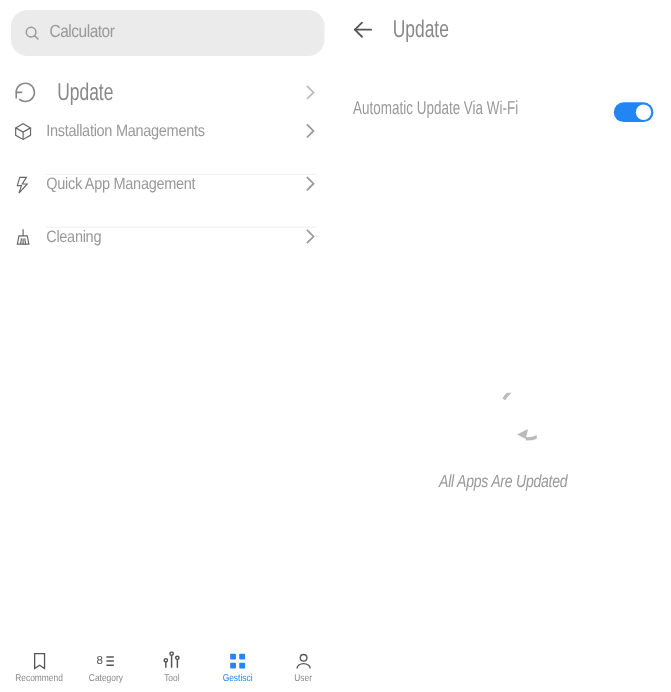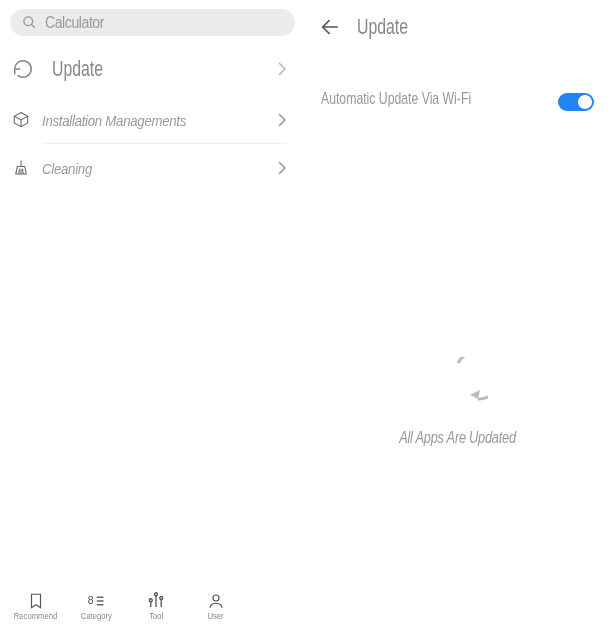--- a/index.html
+++ b/index.html
@@ -3,33 +3,33 @@
   <meta charset="utf-8">
   <style>
     * { box-sizing: border-box; margin: 0; padding: 0; font-family: -apple-system, BlinkMacSystemFont, 'Segoe UI', Arial, sans-serif; }
     body { width: 610px; height: 629px; background: #fff; display: flex; flex-direction: column; overflow: hidden; }
     .content-area { flex: 1; display: flex; }
     .left-panel { width: 305px; display: flex; flex-direction: column; }
     .right-panel { width: 305px; display: flex; flex-direction: column; }
 
     
     .search-wrap { padding: 9px 10px 6px; }
-    .search-box { background: #ebebeb; height: 27px; border-radius: 15px; display: flex; align-items: center; padding: 0 12px; }
+    .search-box { background: #ebebeb; height: 42px; border-radius: 15px; display: flex; align-items: center; padding: 0 12px; }
     .search-icon { width: 15px; height: 15px; margin-right: 8px; }
     .search-ph { color: #999; font-size: 16px; transform: scaleX(0.88); transform-origin: left; letter-spacing: -0.5px; }
 
     
     .primary-item { display: flex; align-items: center; padding: 14px 18px 14px 12px; }
     .primary-item .plabel { font-size: 22px; color: #888; transform: scaleX(0.72); transform-origin: left; font-weight: 400; margin-left: 18px; }
     .primary-item .picon { width: 22px; height: 22px; color: #888; }
     .chev { margin-left: auto; width: 10px; height: 16px; color: #bbb; }
 
     
     .mlist { padding: 0 0 0 12px; }
-    .mrow { display: flex; align-items: center; height: 48px; position: relative; padding-right: 18px; font-style: italic; }
+    .mrow { display: flex; align-items: flex-start; height: 48px; position: relative; padding-right: 18px; }
     .mrow:not(:last-child)::after { content: ""; position: absolute; bottom: 0; left: 30px; right: 18px; height: 1px; background: #eee; }
     .micon { width: 18px; height: 18px; color: #666; flex-shrink: 0; }
     .mlabel { font-size: 15px; color: #999; margin-left: 12px; transform: scaleX(0.88); transform-origin: left; letter-spacing: -0.3px; }
     .mrow .chev { color: #999; }
 
     
     .rheader { display: flex; align-items: center; padding: 14px 14px 10px 14px; }
     .back-icon { width: 22px; height: 22px; color: #555; }
     .rtitle { font-size: 22px; color: #888; margin-left: 16px; transform: scaleX(0.72); transform-origin: left; font-weight: 400; }
 
@@ -80,20 +80,29 @@
     </div>
 
     <div class="mlist">
       <div class="mrow">
         <svg class="micon" viewBox="0 0 24 24" fill="none" stroke="currentColor" stroke-width="1.4">
             <path d="M12 2 L21 7 L12 12 L3 7 Z"></path>
             <path d="M3 7 v9 l9 5 l9-5 v-9"></path>
             <line x1="12" y1="12" x2="12" y2="21"></line>
           </svg>
         <span class="mlabel">Installation Managements</span>
+        <svg class="chev" viewBox="0 0 10 16" fill="none" stroke="currentColor" stroke-width="1.6">
+            <polyline points="2,2 8,8 2,14"></polyline>
+          </svg>
+      </div>
+      <div class="mrow">
+        <svg class="micon" viewBox="0 0 24 24" fill="none" stroke="currentColor" stroke-width="1.4">
+            <path d="M8 3 L16 3 L11 11 L17 11 L7 22 L10 13 L5 13 Z"></path>
+          </svg>
+        <span class="mlabel">Quick App Management</span>
         <svg class="chev" viewBox="0 0 10 16" fill="none" stroke="currentColor" stroke-width="1.6">
             <polyline points="2,2 8,8 2,14"></polyline>
           </svg>
       </div>
       <div class="mrow">
         <svg class="micon" viewBox="0 0 24 24" fill="none" stroke="currentColor" stroke-width="1.4">
             <line x1="12" y1="2" x2="12" y2="10"></line>
             <path d="M7 10 h10 l2 10 h-14 z"></path>
             <line x1="10" y1="13" x2="9" y2="20"></line>
             <line x1="12" y1="13" x2="12" y2="20"></line>
@@ -151,20 +160,29 @@
     <svg class="nav-icon" viewBox="0 0 24 24" fill="none" stroke="currentColor" stroke-width="1.8">
         <line x1="5" y1="20" x2="5" y2="13"></line>
         <line x1="12" y1="20" x2="12" y2="5"></line>
         <line x1="19" y1="20" x2="19" y2="10"></line>
         <circle cx="5" cy="11" r="2"></circle>
         <circle cx="12" cy="3" r="2"></circle>
         <circle cx="19" cy="8" r="2"></circle>
       </svg>
     <span class="nav-label">Tool</span>
   </div>
+  <div class="nav-item active">
+    <svg class="nav-icon" viewBox="0 0 24 24" fill="currentColor">
+        <rect x="3" y="3" width="7" height="7" rx="1"></rect>
+        <rect x="14" y="3" width="7" height="7" rx="1"></rect>
+        <rect x="3" y="14" width="7" height="7" rx="1"></rect>
+        <rect x="14" y="14" width="7" height="7" rx="1"></rect>
+      </svg>
+    <span class="nav-label">Gestisci</span>
+  </div>
   <div class="nav-item">
     <svg class="nav-icon" viewBox="0 0 24 24" fill="none" stroke="currentColor" stroke-width="1.6">
         <circle cx="12" cy="8" r="4"></circle>
         <path d="M4 21 a8 6 0 0 1 16 0"></path>
       </svg>
     <span class="nav-label">User</span>
   </div>
 </div>
 
 </body></html>

